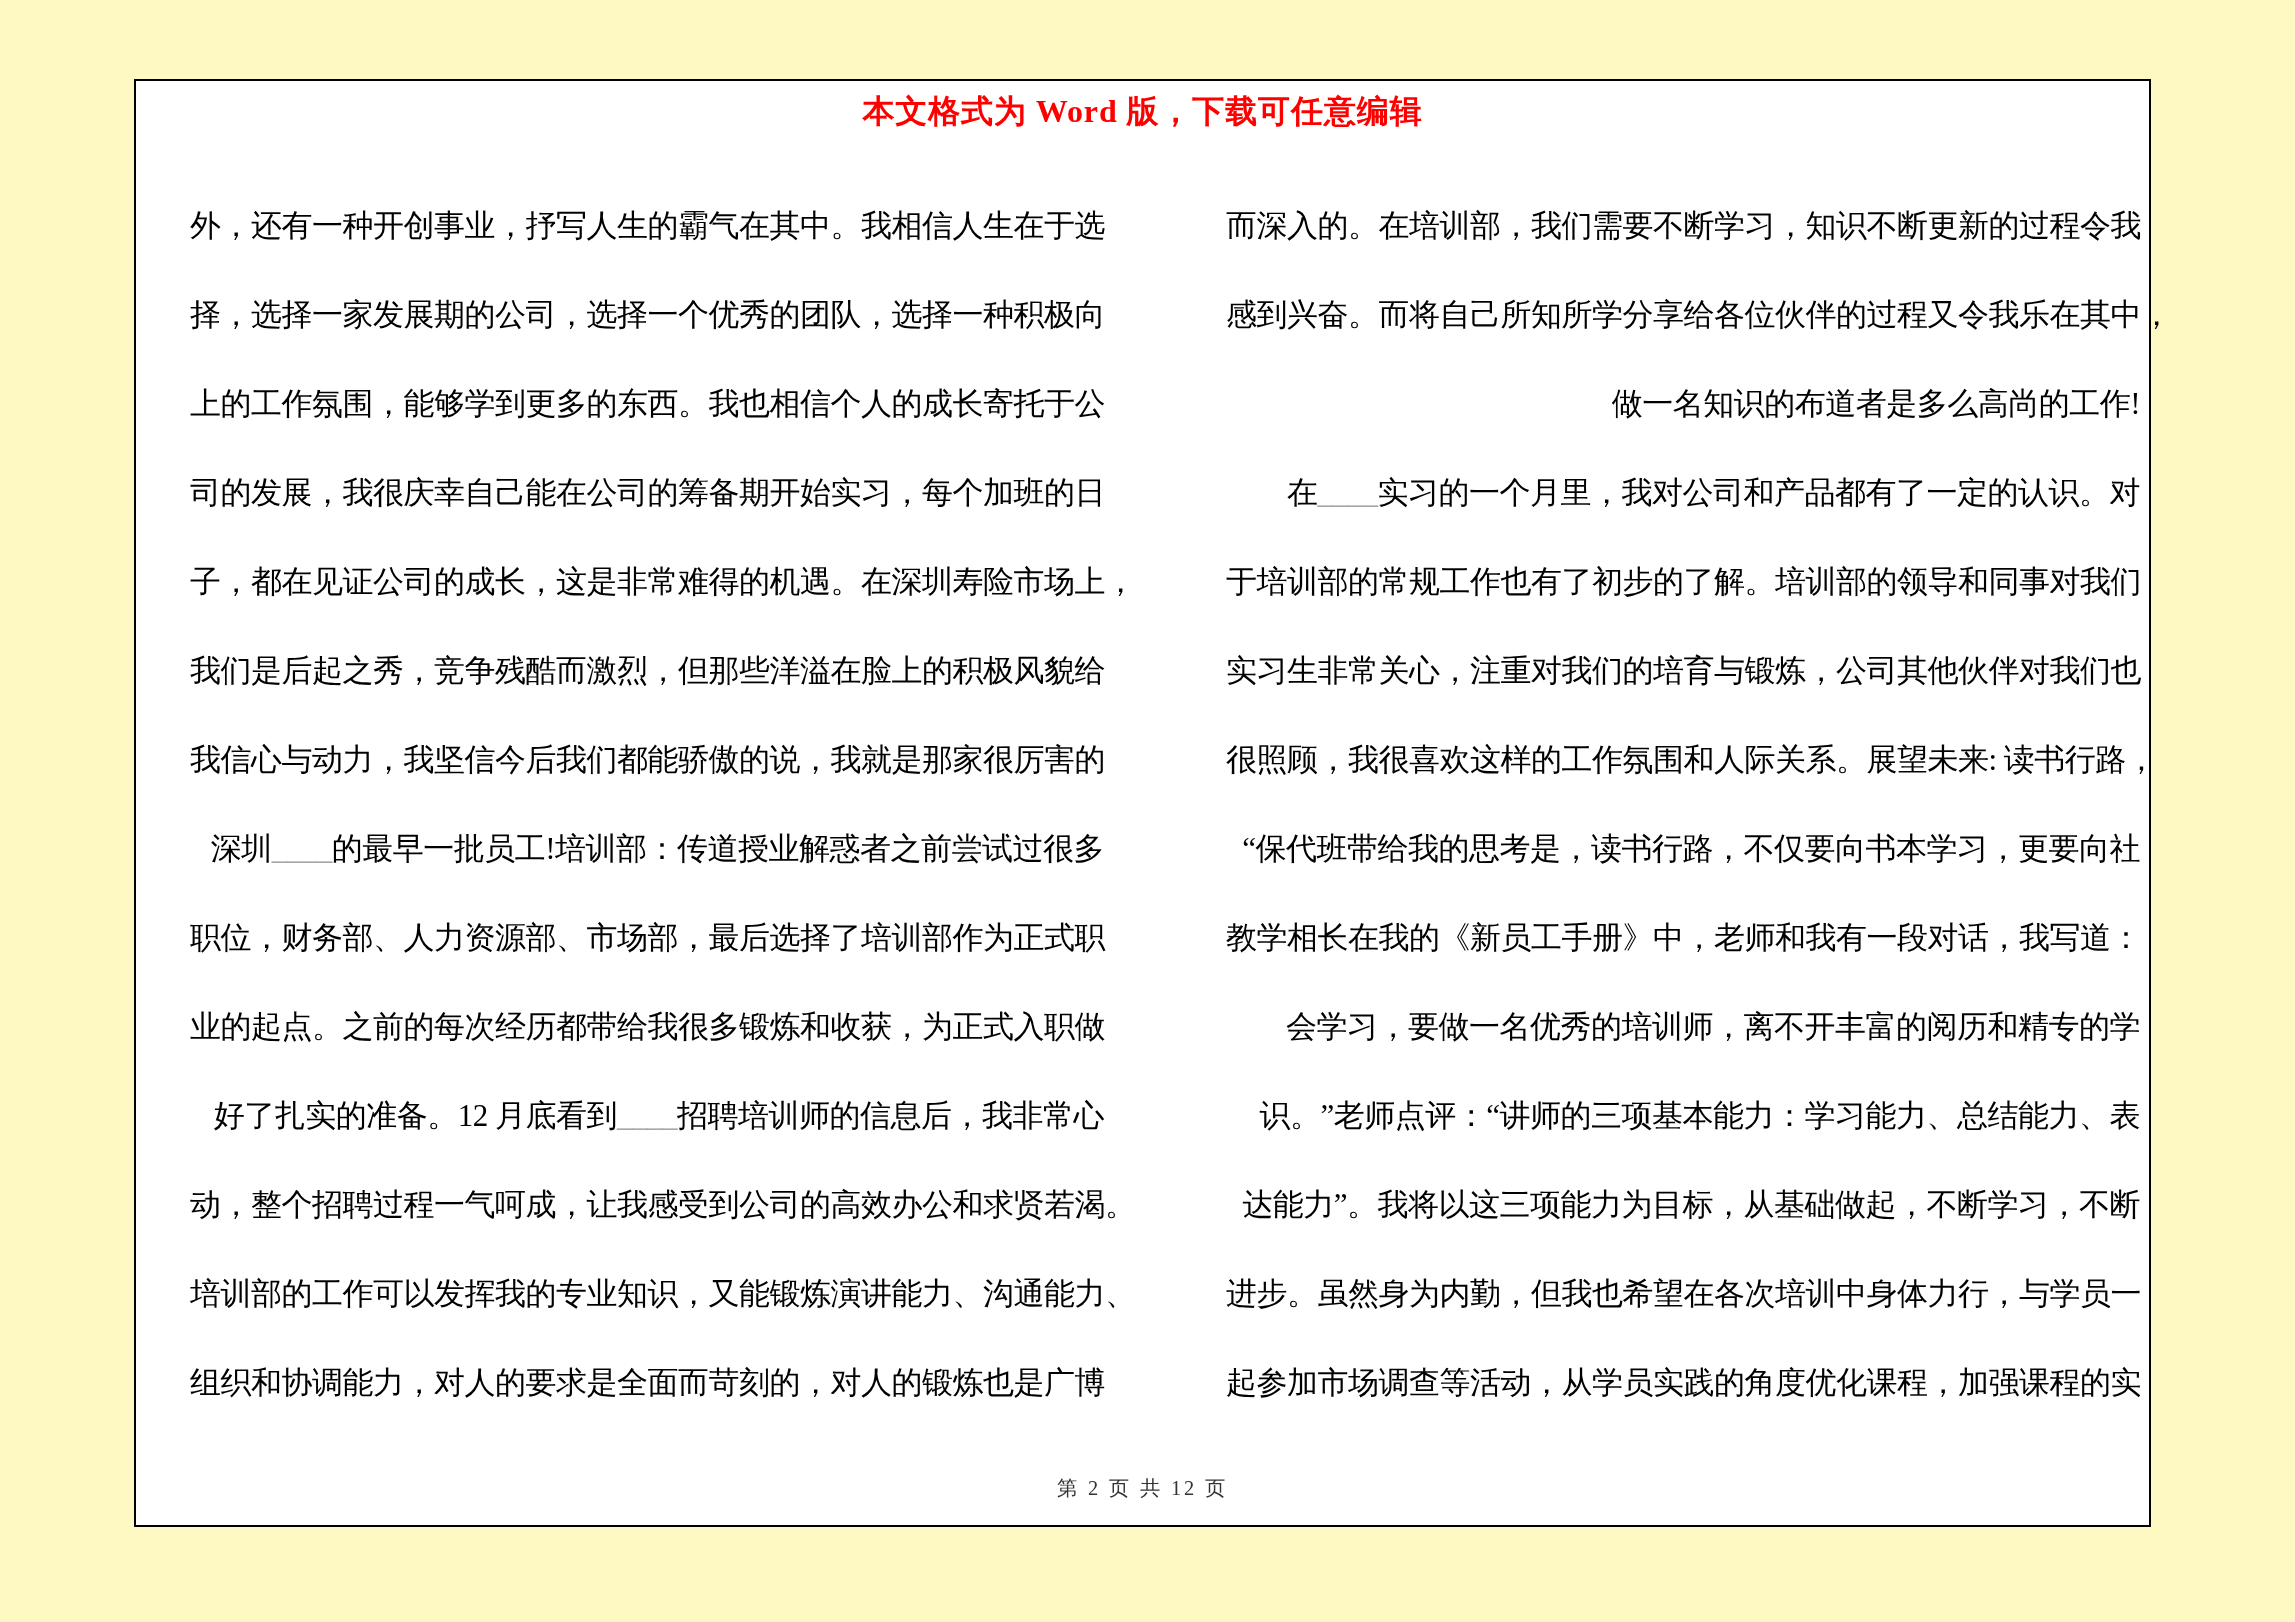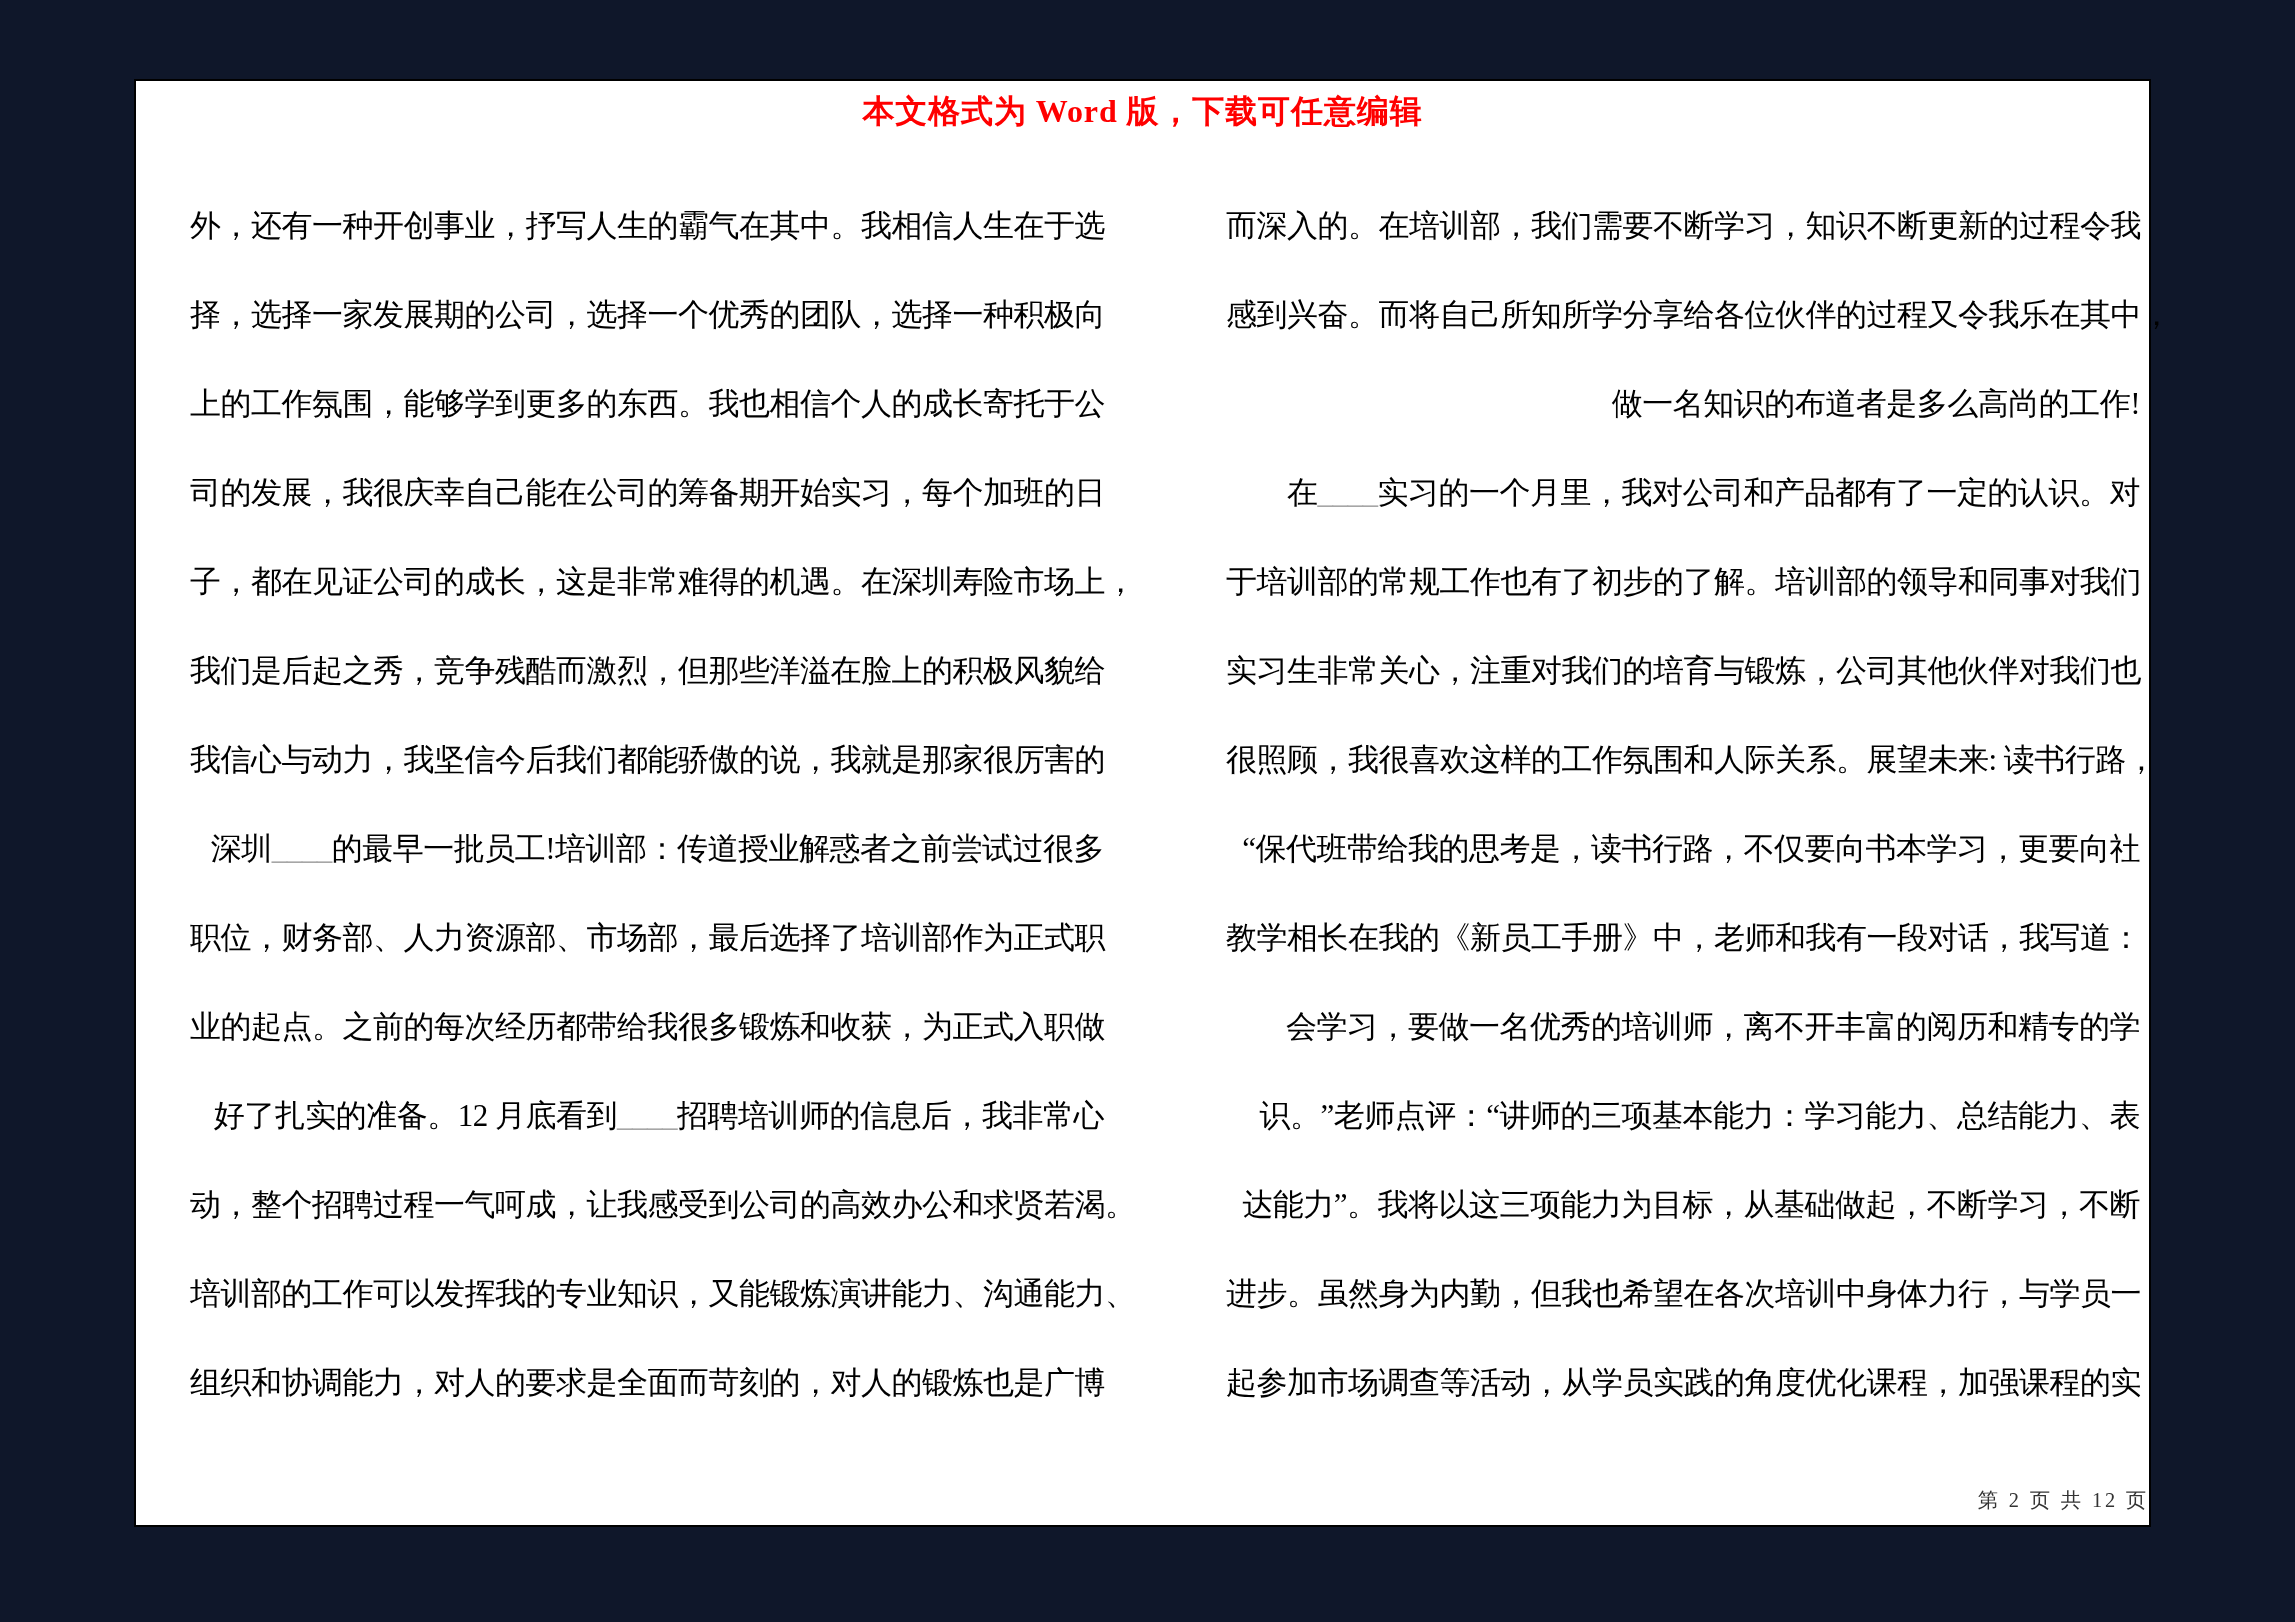--- a/index.html
+++ b/index.html
@@ -5,21 +5,21 @@
   html, body {
     margin: 0;
     padding: 0;
     background: #ffffff;
     font-family: "Liberation Serif", "DejaVu Serif", serif;
   }
   .screen {
     position: relative;
     width: 2296px;
     height: 1622px;
-    background: #0f172a;
+    background: #fef9c3;
     overflow: hidden;
   }
   .page {
     position: absolute;
     left: 134px;
     top: 79px;
     width: 2017px;
     height: 1448px;
     box-sizing: border-box;
     border: 2.8px solid #000000;
@@ -51,24 +51,24 @@
     letter-spacing: -0.5px;
     color: #000000;
     font-weight: 400;
     text-align: right;
   }
   .blank {
     color: #a6a6a6;
   }
   .footer {
     position: absolute;
-    bottom: 11px;
+    bottom: 23px;
     left: 0;
     width: 100%;
-    text-align: right;
+    text-align: center;
     font-size: 20.4px;
     color: #333333;
     letter-spacing: 2.8px;
   }
 </style>
 </head>
 <body>
 
 <div class="screen">
   <div class="page">

